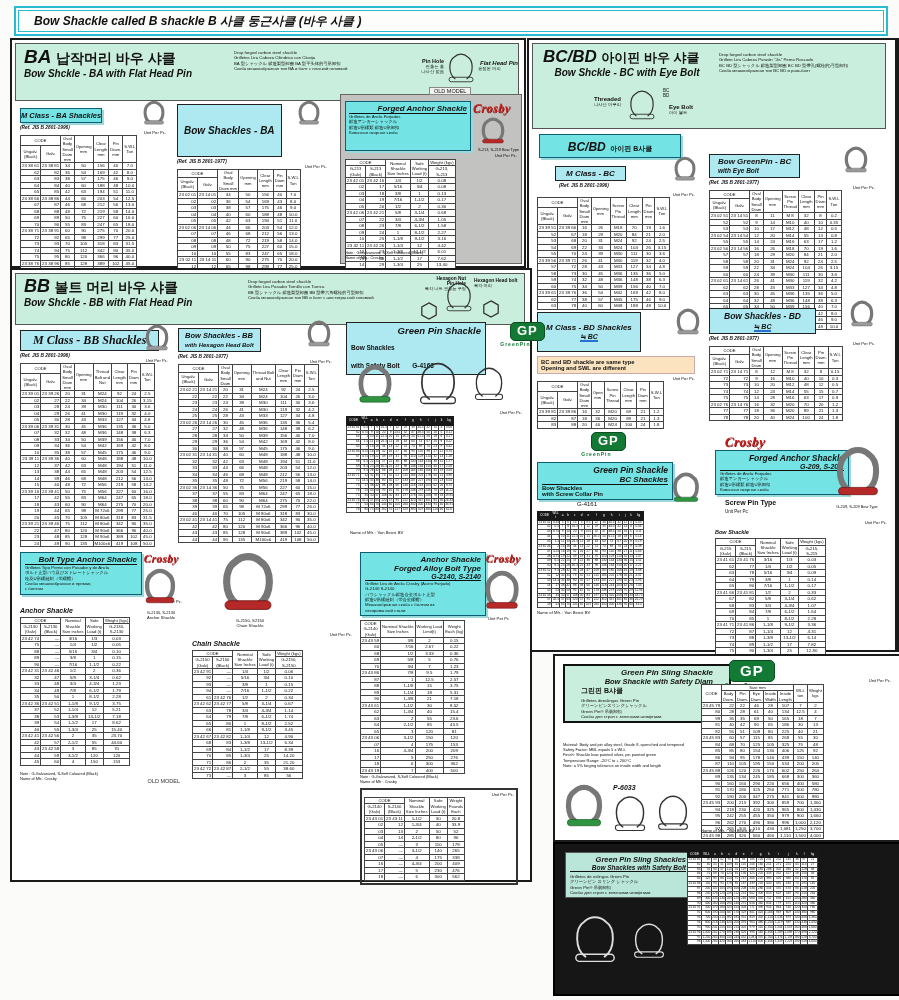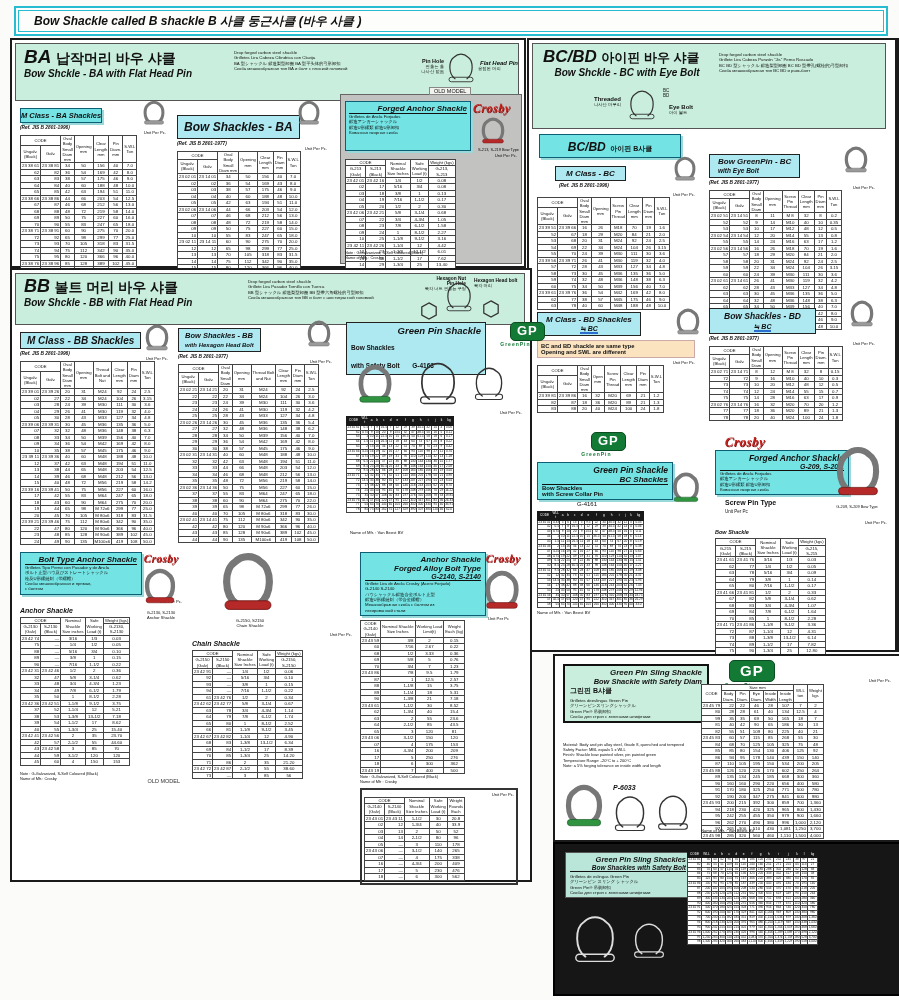--- a/index.html
+++ b/index.html
@@ -266,21 +266,21 @@
                 <td>419</td>
                 <td>108</td>
                 <td>50.0</td>
               </tr>
             </tbody>
           </table>
         </div>
     </div>
 
     <div class="abs" style="left:165px;top:64px;width:158px;">
-      <span class="cyanbox2 bi" style="display:inline-block;font-size:12px;padding:4px 6px;margin-top:11px;">Bow Shackles - BA</span>
+      <span class="cyanbox2 bi" style="display:inline-block;font-size:10px;padding:20px 6px;">Bow Shackles - BA</span>
       <svg class="shk abs" style="left:120px;top:-4px;" width="24" height="28" viewBox="0 0 40 46">
           <path class="bow" d="M12 36 C3 30 3 12 11 7 C16 2 24 2 29 7 C37 12 37 30 28 36"></path>
           <rect class="pinbar" x="4" y="34" width="32" height="6" rx="3"></rect>
         </svg>
       <div class="ref" style="margin-top:2px;">(Ref. JIS B 2801-1977)</div>
       <div class="unit" style="width:150px;">Unit Per Pc.</div>
       <div>
           <table class="tbl">
             <thead>
               <tr>
@@ -1047,21 +1047,21 @@
                 <td>188</td>
                 <td>48</td>
                 <td>10.0</td>
               </tr>
             </tbody>
           </table>
         </div>
     </div>
 
     <div class="abs" style="left:8px;top:272px;width:165px;">
-      <span class="cyanbox2" style="display:inline-block;font-size:8px;padding:2px 8px;">
+      <span class="cyanbox2" style="display:inline-block;font-size:8px;padding:10px 8px;">
         <span class="bi">M Class - BD  Shackles</span><br>
         <span class="bi" style="font-size:7px;border-bottom:2px solid #2a6fd0;">≒ BC</span>
       </span>
       <svg class="shk abs" style="left:138px;top:-4px;" width="26" height="30" viewBox="0 0 40 46">
           <path class="bow" d="M12 36 C3 30 3 12 11 7 C16 2 24 2 29 7 C37 12 37 30 28 36"></path>
           <rect class="pinbar" x="4" y="34" width="32" height="6" rx="3"></rect>
         </svg>
       <div class="peach pre" style="margin-top:4px;width:150px;font-size:5.8px;font-weight:bold;padding:2px 3px;">BC and BD shackle are same type
 Opening and SWL are different</div>
       <div class="unit" style="width:158px;margin-top:2px;">Unit Per Pc.</div>
@@ -1790,21 +1790,21 @@
       <div class="abs" style="left:458px;top:4px;width:48px;">
         <div style="font-size:4.8px;font-weight:bold;">Hexagon Head bolt</div>
         <div style="font-size:4.2px;">육각 머리</div>
       </div>
       <svg class="abs" style="left:466px;top:26px;" width="18" height="18" viewBox="0 0 20 20">
           <polygon class="hex" points="10,1 18,5.5 18,14.5 10,19 2,14.5 2,5.5"></polygon>
         </svg>
     </div>
 
     <div class="abs" style="left:8px;top:60px;width:152px;">
-      <span class="cyanbox2 bi" style="display:inline-block;font-size:10px;padding:2px 6px;">M Class  - BB  Shackles</span>
+      <span class="cyanbox2 bi" style="display:inline-block;font-size:12px;padding:2px 12px;font-family:Liberation Serif, serif;">M Class  - BB  Shackles</span>
       <svg class="shk abs" style="left:124px;top:-6px;" width="26" height="30" viewBox="0 0 40 46">
           <path class="bow" d="M12 36 C3 30 3 12 11 7 C16 2 24 2 29 7 C37 12 37 30 28 36"></path>
           <rect class="pinbar" x="4" y="34" width="32" height="6" rx="3"></rect>
         </svg>
       <div class="ref" style="margin-top:2px;">(Ref. JIS B 2801-1996)</div>
       <div class="unit" style="width:148px;">Unit Per Pc.</div>
       <div>
           <table class="tbl">
             <thead>
               <tr>
@@ -3319,21 +3319,21 @@
                   <td>562</td>
                 </tr>
               </tbody>
             </table>
           </div>
       </div>
     </div>
   </div>
 
   <div class="panel" style="left:553px;top:654px;width:344px;height:184px;">
-    <div class="abs" style="left:8px;top:8px;width:132px;border:2px solid #111;background:#c9eedd;padding:2px 5px;">
+    <div class="abs" style="left:8px;top:8px;width:132px;border:2px solid #111;background:#c9eedd;padding:2px 16px;">
       <div class="bi" style="font-size:8px;">Green Pin Sling Shackle</div>
       <div class="bi" style="font-size:7.5px;">Bow Shackle with Safety Diam</div>
       <div style="font-size:7px;font-weight:bold;">그린핀 B샤클</div>
       <div class="tinylines" style="margin-top:2px;">
         <div>Grilletes deeslingas Green Pin</div>
           <div>グリーンピンスリングシャックル</div>
         <div>Green Pin®  吊裝卸扣</div>
           <div>Скобы для строп с зелеными штифтами</div>
       </div>
     </div>

